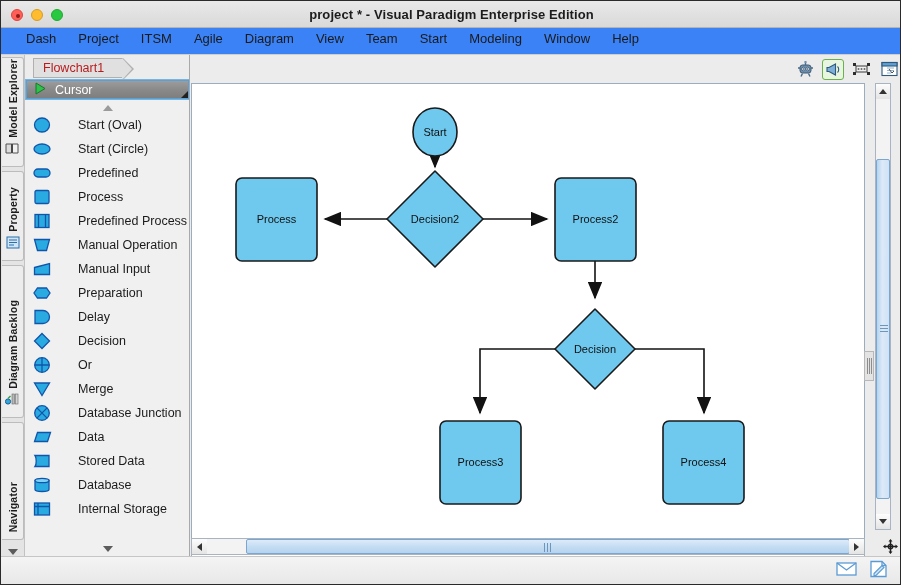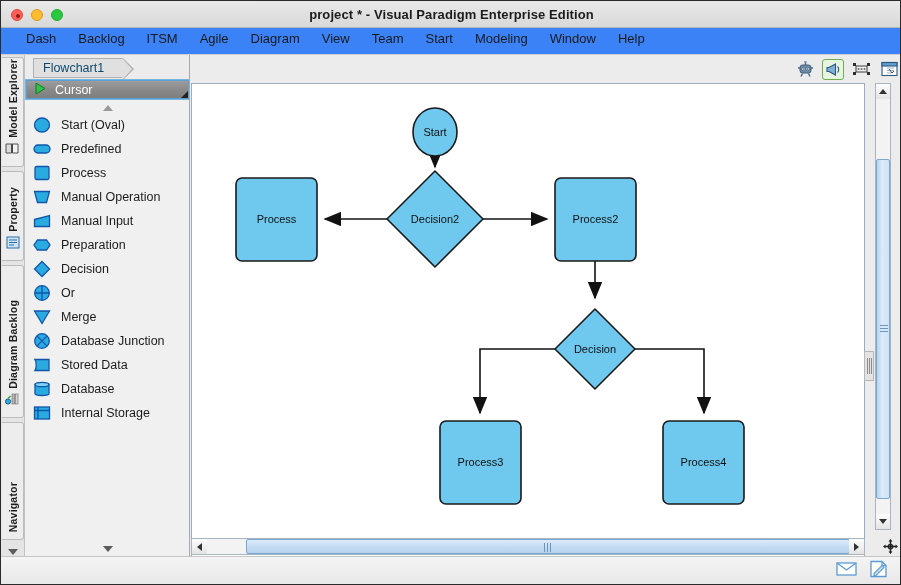--- a/index.html
+++ b/index.html
@@ -91,21 +91,21 @@
     overflow: hidden;
   }
   #tabrow {
     position: absolute; left: 0; top: 0; width: 165px; height: 25px;
     background: #ececec;
   }
   #doc-tab {
     position: absolute; left: 8px; top: 3px; height: 20px;
     padding: 0 18px 0 9px;
     background: #e0e0e0; border: 1px solid #b0b0b0;
-    font-size: 12.5px; color: #0c4a6e; line-height: 19px;
+    font-size: 12.5px; color: #b91c1c; line-height: 19px;
     white-space: nowrap;
   }
   #doc-tab:after {
     content: ""; position: absolute; right: -10px; top: -1px;
     width: 0; height: 0;
     border-top: 11px solid transparent; border-bottom: 11px solid transparent;
     border-left: 10px solid #e0e0e0;
   }
   #doc-tab:before {
     content: ""; position: absolute; right: -12px; top: -1px;
@@ -140,21 +140,21 @@
   }
   #pal-list {
     position: absolute; left: 0; top: 58px; width: 165px; height: 432px;
     overflow: hidden;
   }
   .pal-item {
     height: 24px; display: flex; align-items: center;
     padding-left: 8px; cursor: default;
   }
   .pal-item .plabel {
-    font-size: 12.5px; color: #1b1b1b; margin-left: 8px; white-space: nowrap;
+    font-size: 12.5px; color: #1b1b1b; margin-left: 25px; white-space: nowrap;
   }
   .pal-ico { width: 20px; height: 18px; flex: 0 0 20px; }
   #pal-scroll-down {
     position: absolute; left: 0; bottom: 2px; width: 165px; height: 14px;
     display: flex; align-items: center; justify-content: center;
   }
 
   
   #canvas-wrap {
     position: absolute; left: 190px; top: 0; right: 0; bottom: 0;
@@ -254,21 +254,21 @@
     <div class="traffic">
       <div class="tl red"></div>
       <div class="tl yellow"></div>
       <div class="tl green"></div>
     </div>
     <div id="title-text">project * - Visual Paradigm Enterprise Edition</div>
   </div>
 
   <div id="menubar">
     <div class="menu-item">Dash</div>
-    <div class="menu-item">Backlog</div>
+    <div class="menu-item">Project</div>
     <div class="menu-item">ITSM</div>
     <div class="menu-item">Agile</div>
     <div class="menu-item">Diagram</div>
     <div class="menu-item">View</div>
     <div class="menu-item">Team</div>
     <div class="menu-item">Start</div>
     <div class="menu-item">Modeling</div>
     <div class="menu-item">Window</div>
     <div class="menu-item">Help</div>
   </div>
@@ -342,39 +342,56 @@
 
         <div class="pal-item">
           <span class="pal-ico">
             <svg width="20" height="18" viewBox="0 0 20 18">
                 <ellipse cx="9" cy="9" rx="7.5" ry="7" fill="#29ABE2" stroke="#1155aa" stroke-width="1.3"></ellipse>
               </svg>
           </span>
           <span class="plabel">Start (Oval)</span>
         </div>
 
+        <div class="pal-item">
+          <span class="pal-ico">
+            <svg width="20" height="18" viewBox="0 0 20 18">
+                <ellipse cx="9" cy="9" rx="8" ry="5" fill="#29ABE2" stroke="#1155aa" stroke-width="1.3"></ellipse>
+              </svg>
+          </span>
+          <span class="plabel">Start (Circle)</span>
+        </div>
 
         <div class="pal-item">
           <span class="pal-ico">
             <svg width="20" height="18" viewBox="0 0 20 18">
                 <rect x="1" y="5" width="16" height="8" rx="4" fill="#29ABE2" stroke="#1155aa" stroke-width="1.3"></rect>
               </svg>
           </span>
           <span class="plabel">Predefined</span>
         </div>
 
         <div class="pal-item">
           <span class="pal-ico">
             <svg width="20" height="18" viewBox="0 0 20 18">
                 <rect x="2" y="2.5" width="14" height="13" rx="1.5" fill="#29ABE2" stroke="#1155aa" stroke-width="1.3"></rect>
               </svg>
           </span>
           <span class="plabel">Process</span>
         </div>
 
+        <div class="pal-item">
+          <span class="pal-ico">
+            <svg width="20" height="18" viewBox="0 0 20 18">
+              <rect x="2" y="2.5" width="14" height="13" fill="#29ABE2" stroke="#1155aa" stroke-width="1.3"></rect>
+              <path d="M5.5 2.5v13M12.5 2.5v13" stroke="#1155aa" stroke-width="1.3"></path>
+            </svg>
+          </span>
+          <span class="plabel">Predefined Process</span>
+        </div>
 
         <div class="pal-item">
           <span class="pal-ico">
             <svg width="20" height="18" viewBox="0 0 20 18">
                 <path d="M1.5 3.5h15l-3 11h-9z" fill="#29ABE2" stroke="#1155aa" stroke-width="1.3"></path>
               </svg>
           </span>
           <span class="plabel">Manual Operation</span>
         </div>
 
@@ -389,20 +406,28 @@
 
         <div class="pal-item">
           <span class="pal-ico">
             <svg width="20" height="18" viewBox="0 0 20 18">
                 <path d="M4.5 4h9l3.5 5-3.5 5h-9L1 9z" fill="#29ABE2" stroke="#1155aa" stroke-width="1.3"></path>
               </svg>
           </span>
           <span class="plabel">Preparation</span>
         </div>
 
+        <div class="pal-item">
+          <span class="pal-ico">
+            <svg width="20" height="18" viewBox="0 0 20 18">
+                <path d="M2 2.5h8a6.5 6.5 0 0 1 0 13H2z" fill="#29ABE2" stroke="#1155aa" stroke-width="1.3"></path>
+              </svg>
+          </span>
+          <span class="plabel">Delay</span>
+        </div>
 
         <div class="pal-item">
           <span class="pal-ico">
             <svg width="20" height="18" viewBox="0 0 20 18">
                 <path d="M9 1.5L16.5 9 9 16.5 1.5 9z" fill="#29ABE2" stroke="#1155aa" stroke-width="1.3"></path>
               </svg>
           </span>
           <span class="plabel">Decision</span>
         </div>
 
@@ -428,20 +453,28 @@
         <div class="pal-item">
           <span class="pal-ico">
             <svg width="20" height="18" viewBox="0 0 20 18">
               <circle cx="9" cy="9" r="7.3" fill="#29ABE2" stroke="#1155aa" stroke-width="1.3"></circle>
               <path d="M3.9 3.9l10.2 10.2M14.1 3.9L3.9 14.1" stroke="#1155aa" stroke-width="1.3"></path>
             </svg>
           </span>
           <span class="plabel">Database Junction</span>
         </div>
 
+        <div class="pal-item">
+          <span class="pal-ico">
+            <svg width="20" height="18" viewBox="0 0 20 18">
+                <path d="M4.5 4.5h13l-3 9h-13z" fill="#29ABE2" stroke="#1155aa" stroke-width="1.3"></path>
+              </svg>
+          </span>
+          <span class="plabel">Data</span>
+        </div>
 
         <div class="pal-item">
           <span class="pal-ico">
             <svg width="20" height="18" viewBox="0 0 20 18">
               <path d="M2 3.5h14v11H2c1.6-2 1.6-9 0-11z" fill="#29ABE2" stroke="#1155aa" stroke-width="1.3"></path>
             </svg>
           </span>
           <span class="plabel">Stored Data</span>
         </div>
 

